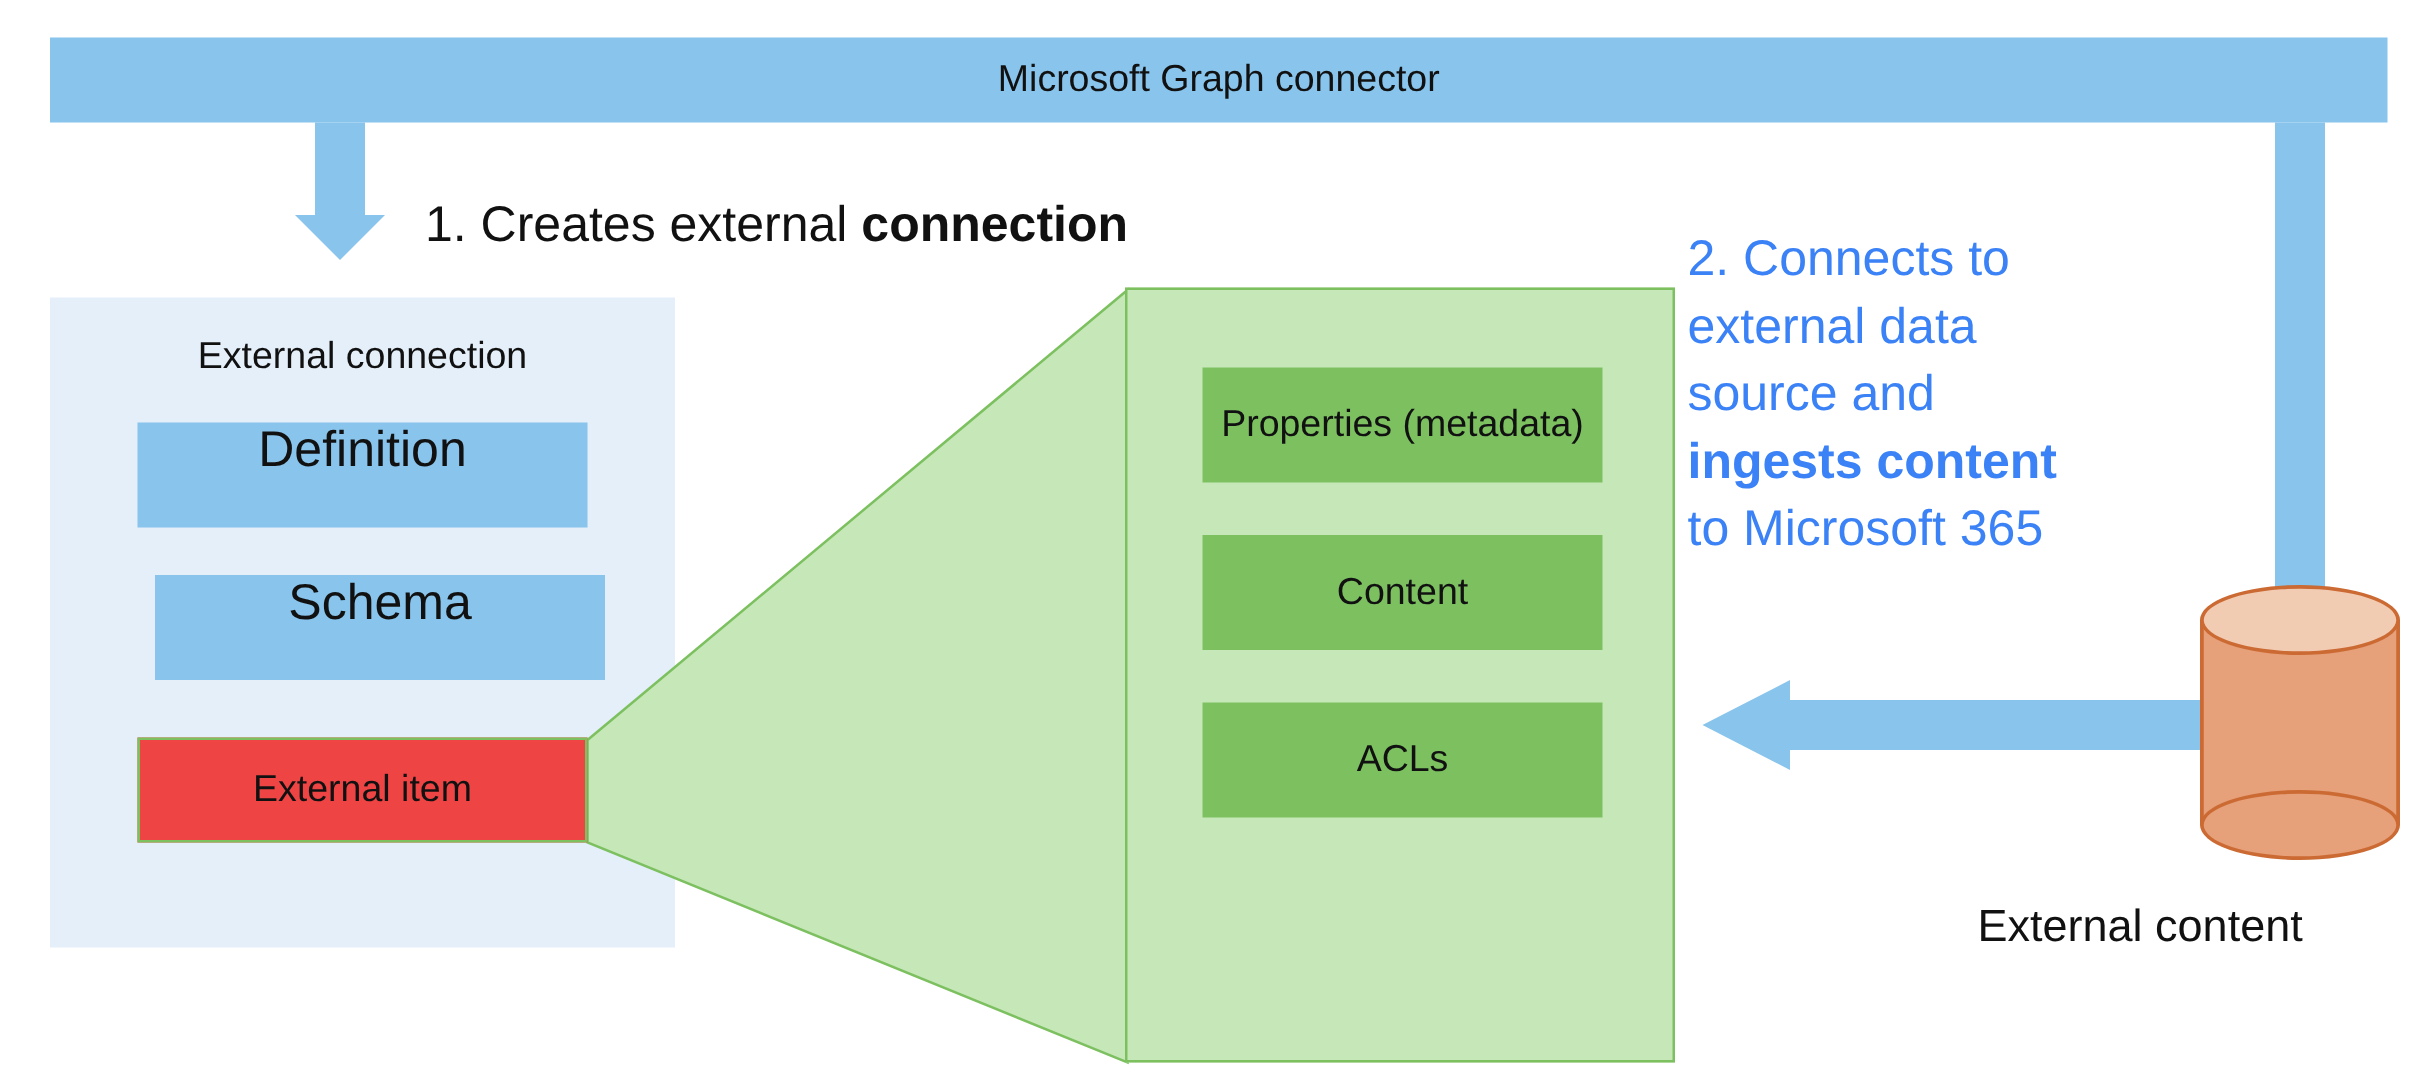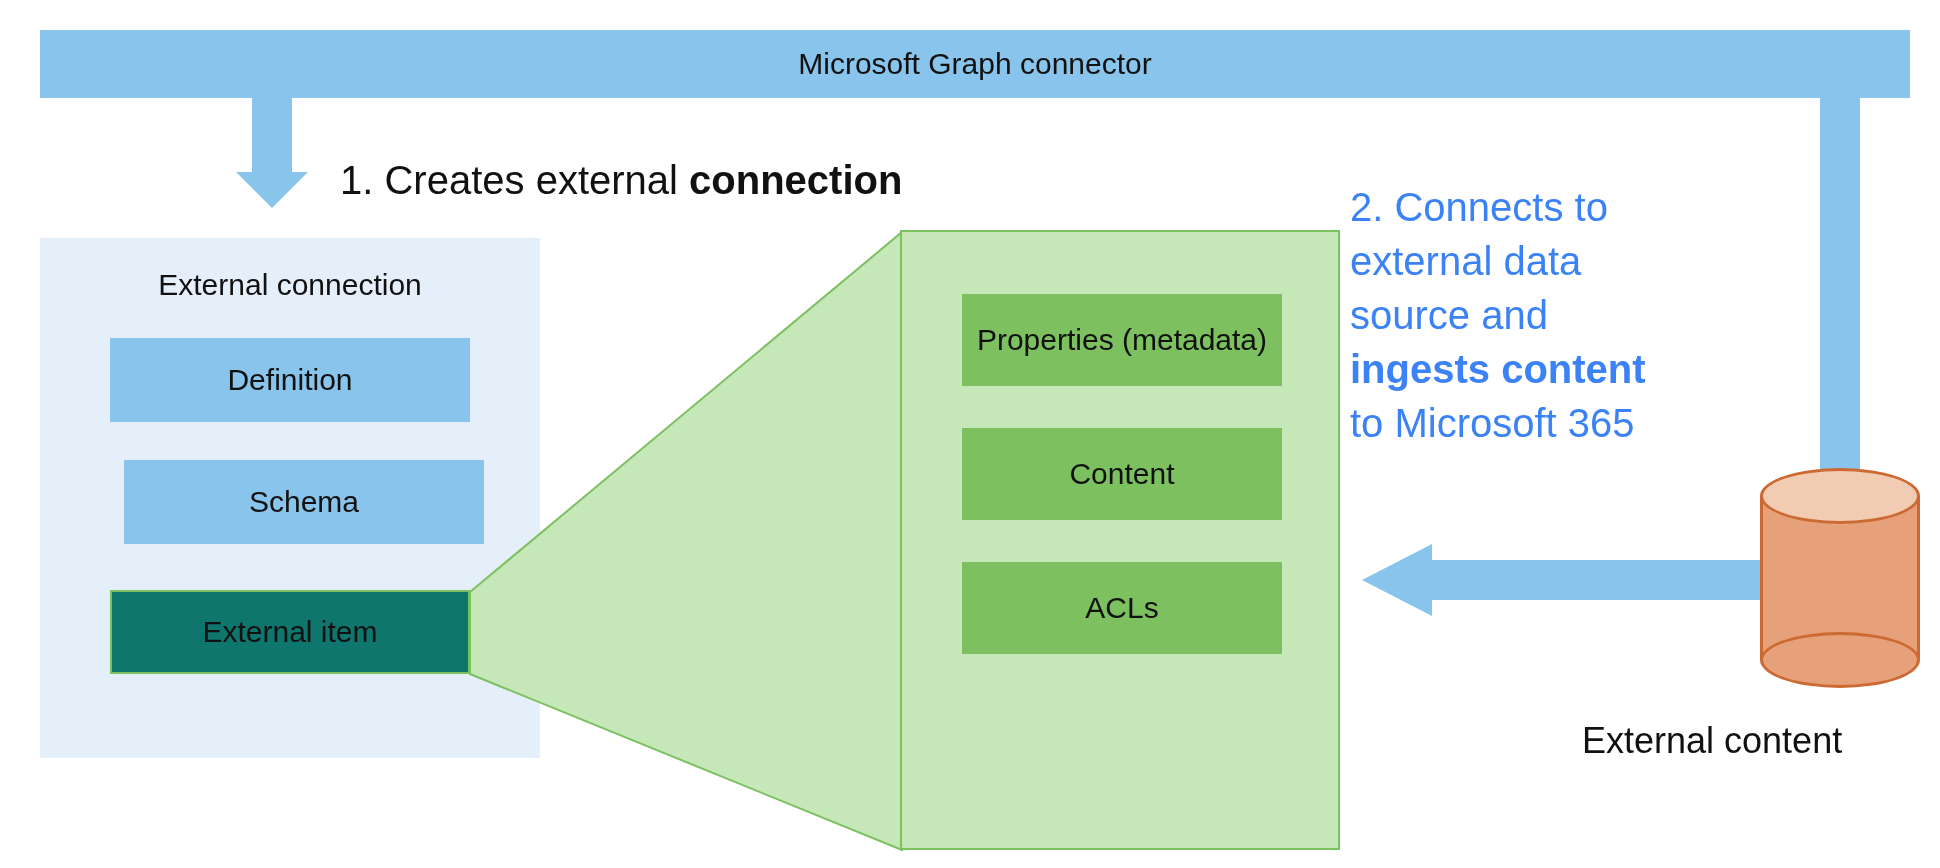--- a/index.html
+++ b/index.html
@@ -65,30 +65,30 @@
     left: 40px; top: 238px; width: 500px; height: 520px;
     background:#e4effa;
   }
   .conn-title {
     position:absolute; left:0; top:30px; width:100%; text-align:center;
     font-size:30px; color:#111;
   }
   .blue-box {
     position:absolute; left:70px; width:360px; height:84px;
     background:#88c4eb;
-    display:flex; align-items:center; justify-content:center;
-    font-size:30px; color:#111;
+    display:flex; justify-content:center;
+    font-size:40px; color:#111;
   }
   .blue-box.def { top:100px; }
   .blue-box.sch { top:222px;margin-left:14px; }
 
   
   .ext-item-box {
     position:absolute; left:70px; top:352px; width:360px; height:84px;
-    background:#0f766e; border:2px solid #7cc060;
+    background:#ef4444; border:2px solid #7cc060;
     display:flex; align-items:center; justify-content:center;
     font-size:30px; color:#111; z-index:3;
     box-sizing:border-box;
   }
 
   
   .details-panel {
     left: 900px; top: 230px; width: 440px; height: 620px;
     background:#c6e8b8; border:2px solid #7cc060; box-sizing:border-box;
     z-index:2;

